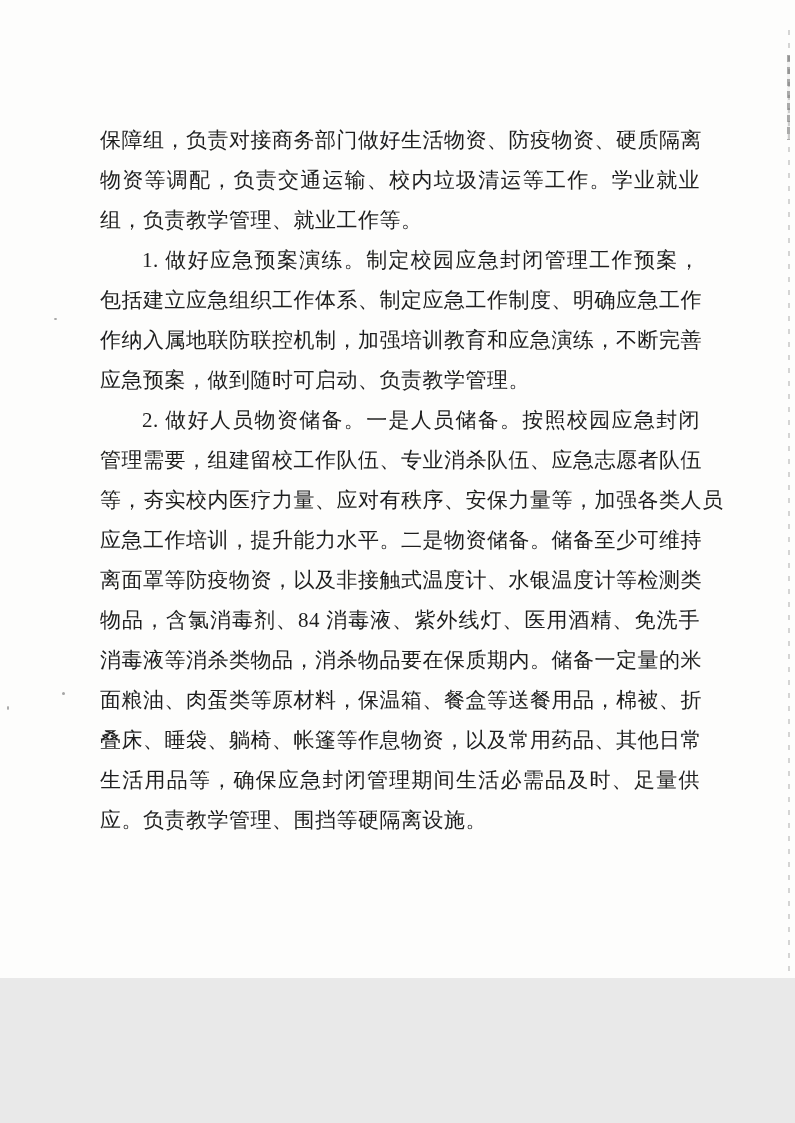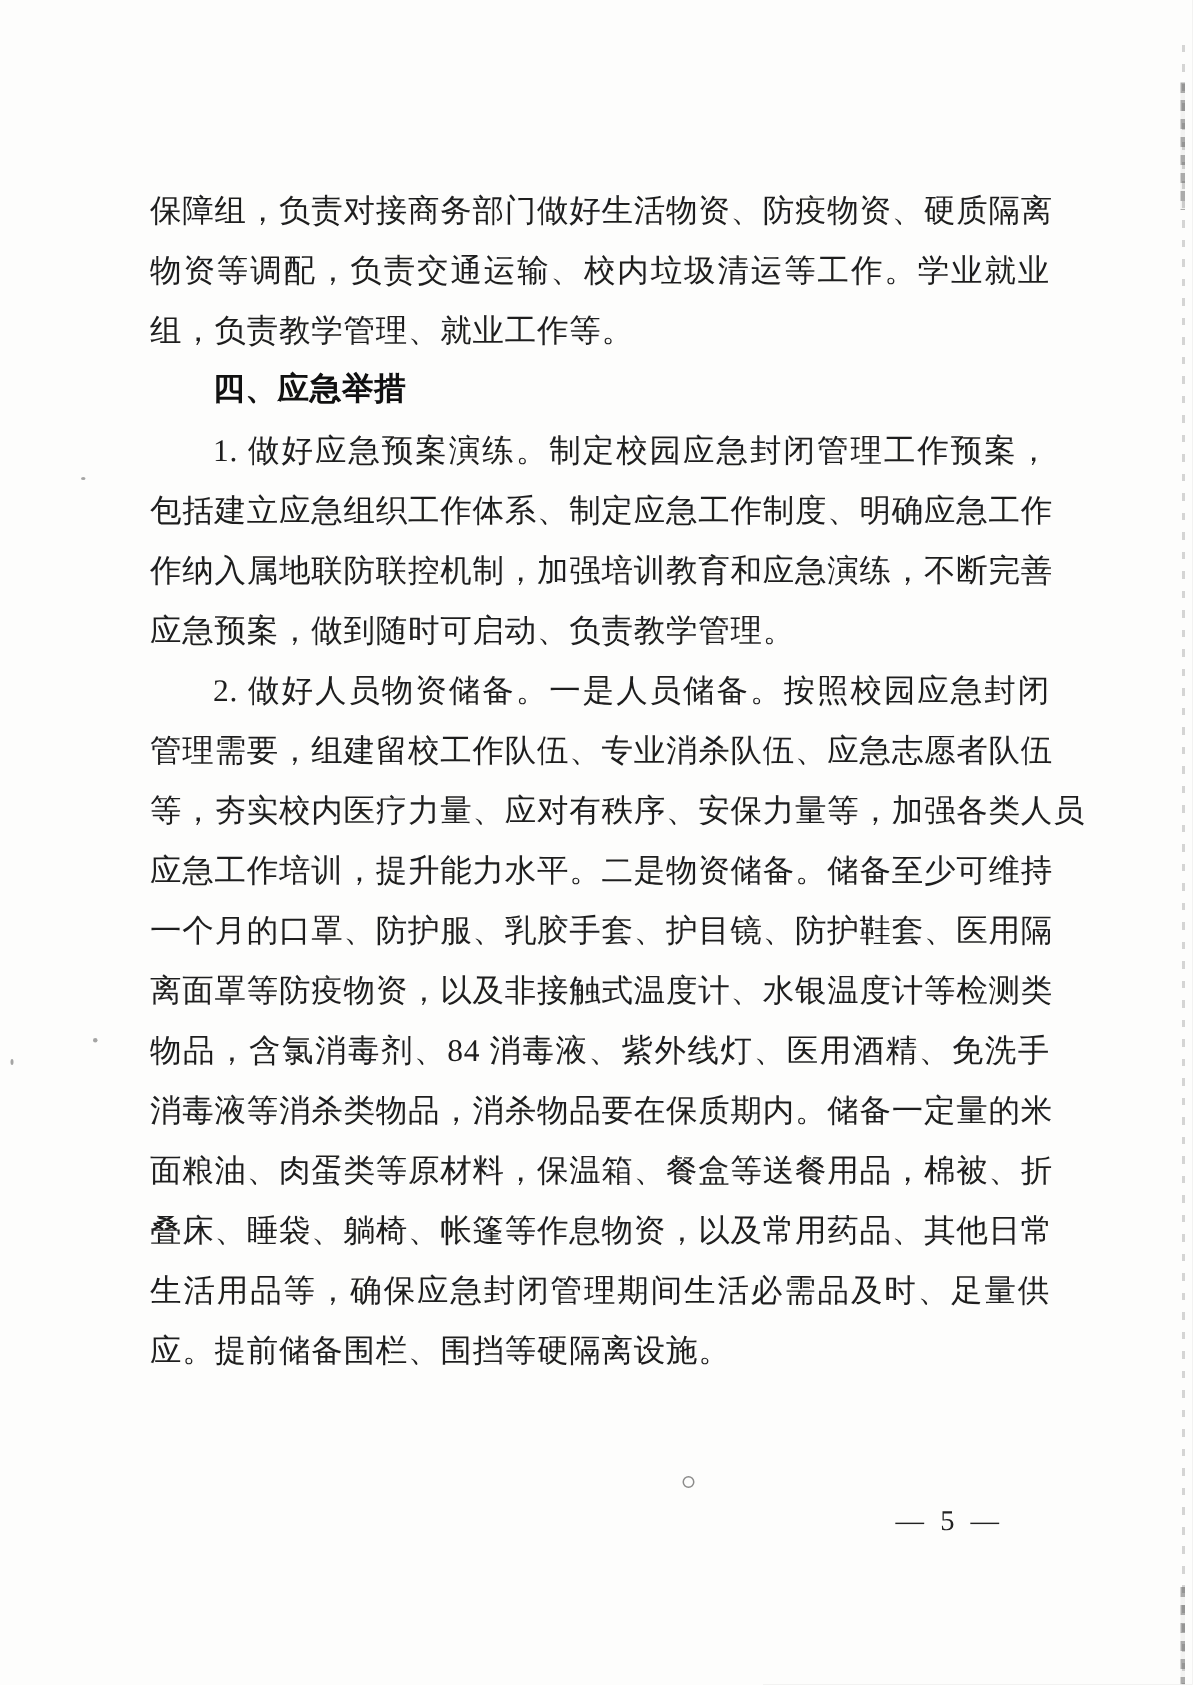--- a/index.html
+++ b/index.html
@@ -1,19 +1,19 @@
 <!DOCTYPE html>
 <html><head>
 <meta charset="utf-8">
 <style>
   html, body { margin: 0; padding: 0; background: #e9e9e9; }
   .page {
     position: relative;
     width: 795px;
-    height: 1123px;
+    height: 978px;
     margin: 0 auto;
     background: #fdfdfc;
     overflow: hidden;
     font-family: "Liberation Serif", "DejaVu Serif", serif;
     color: #1e1e1e;
   }
   .doc-body {
     position: absolute;
     left: 100px;
     top: 120px;
@@ -85,37 +85,35 @@
 </style>
 </head>
 <body>
 
 <div class="page">
 
   <div class="doc-body">
     <div class="ln">保障组，负责对接商务部门做好生活物资、防疫物资、硬质隔离</div>
     <div class="ln">物资等调配，负责交通运输、校内垃圾清运等工作。学业就业</div>
     <div class="ln last">组，负责教学管理、就业工作等。</div>
-    <div class="ln bold ind last">四、应急举措</div>
     <div class="ln ind">1. 做好应急预案演练。制定校园应急封闭管理工作预案，</div>
     <div class="ln">包括建立应急组织工作体系、制定应急工作制度、明确应急工作</div>
     <div class="ln">作纳入属地联防联控机制，加强培训教育和应急演练，不断完善</div>
     <div class="ln last">应急预案，做到随时可启动、负责教学管理。</div>
     <div class="ln ind">2. 做好人员物资储备。一是人员储备。按照校园应急封闭</div>
     <div class="ln">管理需要，组建留校工作队伍、专业消杀队伍、应急志愿者队伍</div>
     <div class="ln">等，夯实校内医疗力量、应对有秩序、安保力量等，加强各类人员</div>
     <div class="ln">应急工作培训，提升能力水平。二是物资储备。储备至少可维持</div>
-    <div class="ln">一个月的口罩、防护服、乳胶手套、护目镜、防护鞋套、医用隔</div>
     <div class="ln">离面罩等防疫物资，以及非接触式温度计、水银温度计等检测类</div>
     <div class="ln">物品，含氯消毒剂、84 消毒液、紫外线灯、医用酒精、免洗手</div>
     <div class="ln">消毒液等消杀类物品，消杀物品要在保质期内。储备一定量的米</div>
     <div class="ln">面粮油、肉蛋类等原材料，保温箱、餐盒等送餐用品，棉被、折</div>
     <div class="ln">叠床、睡袋、躺椅、帐篷等作息物资，以及常用药品、其他日常</div>
     <div class="ln">生活用品等，确保应急封闭管理期间生活必需品及时、足量供</div>
-    <div class="ln last">应。提前储备围栏、围挡等硬隔离设施。</div>
+    <div class="ln last">应。负责教学管理、围挡等硬隔离设施。</div>
   </div>
 
   <div class="pageno">— 5 —</div>
 
   <div class="edge-line"></div>
   <div class="edge-seg seg-top"></div>
   <div class="edge-seg seg-bottom"></div>
   <div class="speck s1"></div>
   <div class="speck s2"></div>
   <div class="speck s3"></div>

